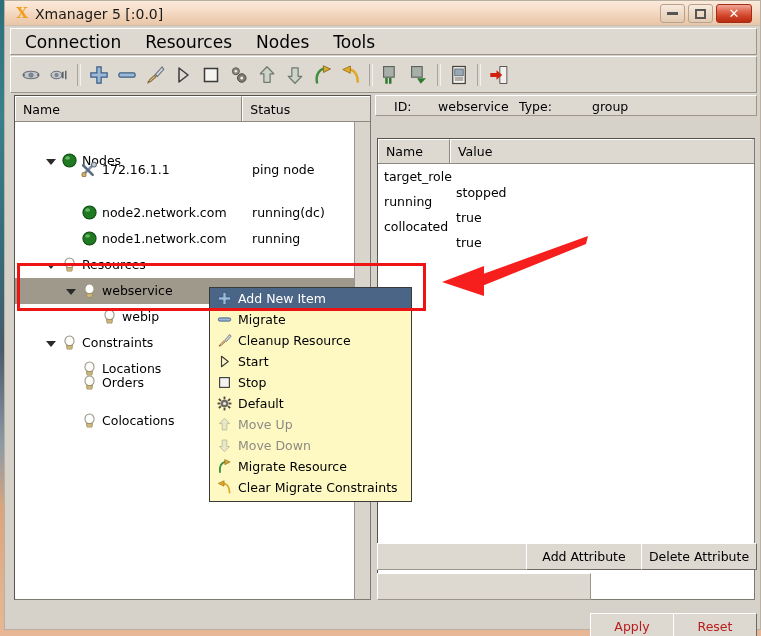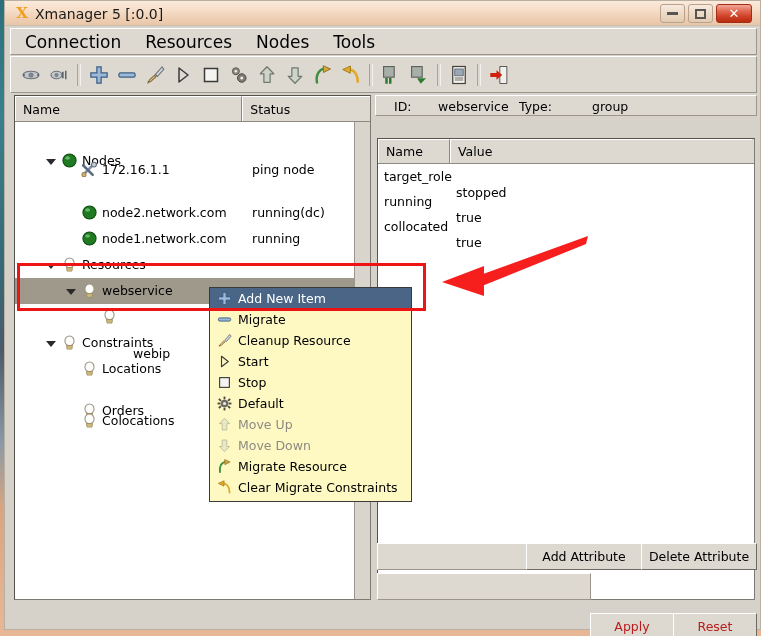--- a/index.html
+++ b/index.html
@@ -401,42 +401,42 @@
           <span class="tlabel" style="left: 87px;">webservice</span>
           <span class="tstatus">group</span>
         </div>
         <div class="trow" style="top: 182px;">
           <span class="ticon" style="left: 86px; top: 4px;"><svg width="17" height="17" viewBox="0 0 16 16">
               <ellipse cx="8" cy="6.5" rx="4.3" ry="4.6" fill="#fdfdfa" stroke="#9a9485" stroke-width="1"></ellipse>
               <ellipse cx="6.6" cy="5.2" rx="1.5" ry="1.8" fill="#ffffff"></ellipse>
               <path d="M5.2 10.8 h5.6 l-0.5 3.4 h-4.6 z" fill="#e3c882" stroke="#9a8b5e" stroke-width="0.8"></path>
               <path d="M5.6 12.2 h4.8" stroke="#a89a6e" stroke-width="0.7"></path>
             </svg></span>
-          <span class="tlabel" style="left: 118px; margin-top: 37px;">webip</span>
+          <span class="tlabel" style="left: 107px;">webip</span>
         </div>
         <div class="trow" style="top: 208px;">
           <span class="tw open" style="left: 29px; top: 6px;"></span>
           <span class="ticon" style="left: 46px; top: 4px;"><svg width="17" height="17" viewBox="0 0 16 16">
               <ellipse cx="8" cy="6.5" rx="4.3" ry="4.6" fill="#fdfdfa" stroke="#9a9485" stroke-width="1"></ellipse>
               <ellipse cx="6.6" cy="5.2" rx="1.5" ry="1.8" fill="#ffffff"></ellipse>
               <path d="M5.2 10.8 h5.6 l-0.5 3.4 h-4.6 z" fill="#e3c882" stroke="#9a8b5e" stroke-width="0.8"></path>
               <path d="M5.6 12.2 h4.8" stroke="#a89a6e" stroke-width="0.7"></path>
             </svg></span>
           <span class="tlabel" style="left: 67px;">Constraints</span>
         </div>
         <div class="trow" style="top: 234px;">
           <span class="ticon" style="left: 66px; top: 4px;"><svg width="17" height="17" viewBox="0 0 16 16">
               <ellipse cx="8" cy="6.5" rx="4.3" ry="4.6" fill="#fdfdfa" stroke="#9a9485" stroke-width="1"></ellipse>
               <ellipse cx="6.6" cy="5.2" rx="1.5" ry="1.8" fill="#ffffff"></ellipse>
               <path d="M5.2 10.8 h5.6 l-0.5 3.4 h-4.6 z" fill="#e3c882" stroke="#9a8b5e" stroke-width="0.8"></path>
               <path d="M5.6 12.2 h4.8" stroke="#a89a6e" stroke-width="0.7"></path>
             </svg></span>
           <span class="tlabel" style="left: 87px;">Locations</span>
         </div>
-        <div class="trow" style="top: 276px; text-decoration: underline;">
+        <div class="trow" style="top: 248px; text-decoration: underline;">
           <span class="ticon" style="left: 66px; top: 4px;"><svg width="17" height="17" viewBox="0 0 16 16">
               <ellipse cx="8" cy="6.5" rx="4.3" ry="4.6" fill="#fdfdfa" stroke="#9a9485" stroke-width="1"></ellipse>
               <ellipse cx="6.6" cy="5.2" rx="1.5" ry="1.8" fill="#ffffff"></ellipse>
               <path d="M5.2 10.8 h5.6 l-0.5 3.4 h-4.6 z" fill="#e3c882" stroke="#9a8b5e" stroke-width="0.8"></path>
               <path d="M5.6 12.2 h4.8" stroke="#a89a6e" stroke-width="0.7"></path>
             </svg></span>
           <span class="tlabel" style="left: 87px;">Orders</span>
         </div>
         <div class="trow" style="top: 286px;">
           <span class="ticon" style="left: 66px; top: 4px;"><svg width="17" height="17" viewBox="0 0 16 16">

